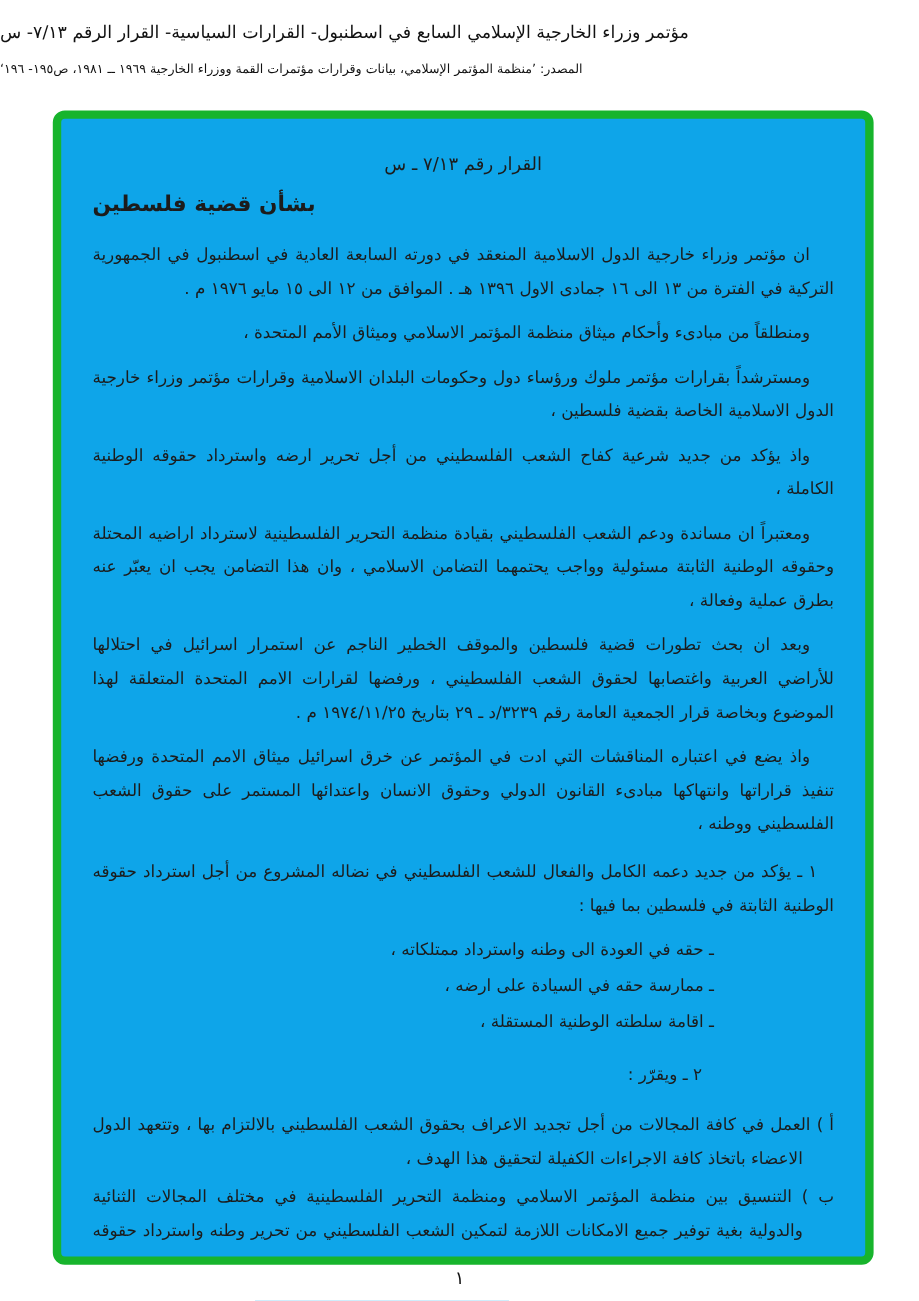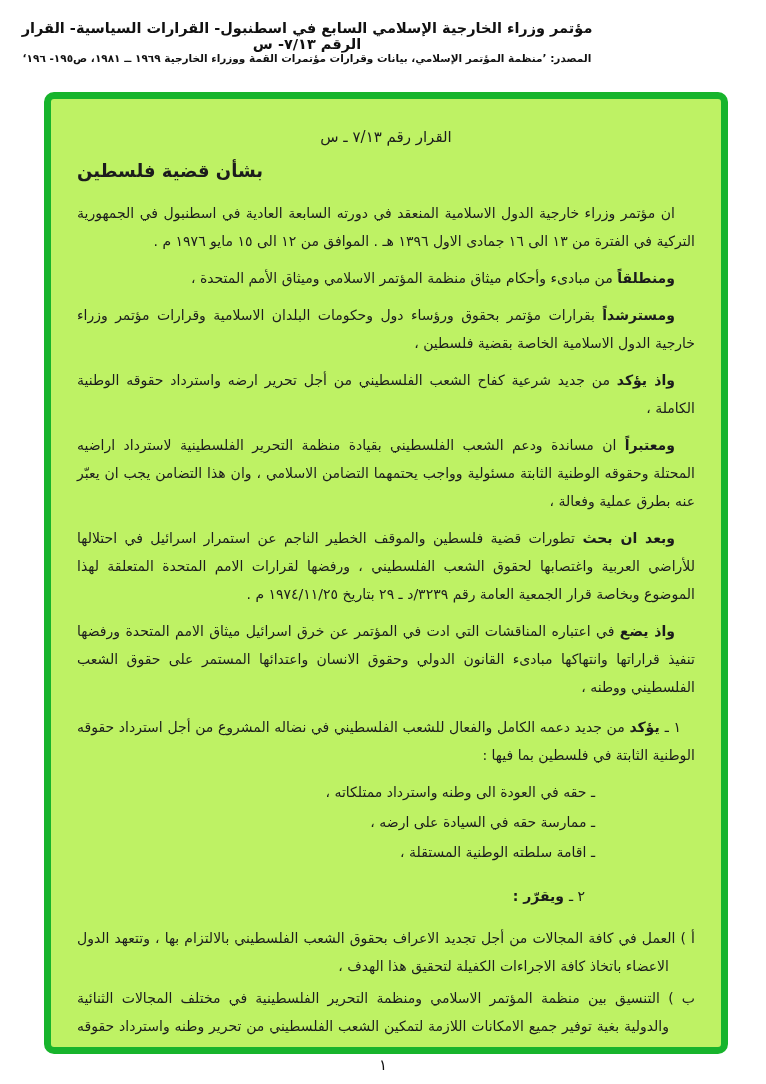--- a/index.html
+++ b/index.html
@@ -1,35 +1,35 @@
 <!DOCTYPE html>
 <html lang="ar"><head>
 <meta charset="utf-8">
 <style>
   html,body{margin:0;padding:0;}
   body{
     width:766px;height:1084px;background:#ffffff;position:relative;
     font-family:"DejaVu Sans",sans-serif;color:#1c1c1c;overflow:hidden;
   }
-  .hdr{position:absolute;left:0;width:614px;text-align:center;direction:rtl;font-weight:bold;color:#111;}
+  .hdr{position:absolute;left:0;width:614px;text-align:left;direction:rtl;font-weight:normal;color:#111;}
   .hdr1{top:20px;font-size:14.5px;letter-spacing:0;}
   .hdr2{top:52px;font-size:10.5px;}
   .frame{
     position:absolute;left:44px;top:92px;width:684px;height:962px;
     box-sizing:border-box;border:7px solid #17b42c;border-radius:10px;
-    overflow:hidden;background:#bef264;
+    overflow:hidden;background:#0ea5e9;
   }
   .doc{
     direction:rtl;text-align:justify;
     padding:20px 26px 8px 26px;font-size:14px;line-height:28px;
   }
   .t1{text-align:center;font-size:15px;margin-top:4px;}
   .t2{text-align:left;font-size:18px;font-weight:bold;margin-top:6px;margin-bottom:14px;}
   .blk{margin:9px 0;}
-  .blk .lead{font-weight:bold;}
+  .blk .lead{font-weight:normal;}
   .blk.p{text-indent:20px;}
   .blk.num{text-indent:14px;margin-top:12px;}
   .blk.dash{margin:2px 100px 2px 0;text-align:right;text-indent:0;}
   .blk.decide{margin:16px 110px 14px 0;text-align:right;text-indent:0;}
   .blk.letter{padding-right:26px;text-indent:-26px;margin:4px 0;}
   .pageno{
     position:absolute;top:1056px;left:0;width:766px;text-align:center;
     font-size:15px;color:#111;
   }
 </style>
@@ -39,21 +39,21 @@
 <div class="hdr hdr1">مؤتمر وزراء الخارجية الإسلامي السابع في اسطنبول- القرارات السياسية- القرار الرقم ٧/١٣- س</div>
 <div class="hdr hdr2">المصدر: ’منظمة المؤتمر الإسلامي، بيانات وقرارات مؤتمرات القمة ووزراء الخارجية ١٩٦٩ ــ ١٩٨١، ص١٩٥- ١٩٦‘</div>
 
 <div class="frame" style="border-color: rgb(23, 180, 44);">
   <div class="doc">
     <div class="t1">القرار رقم ٧/١٣ ـ س</div>
     <div class="t2">بشأن قضية فلسطين</div>
     <div id="blocks">
         <p class="blk p"><span class="text">ان مؤتمر وزراء خارجية الدول الاسلامية المنعقد في دورته السابعة العادية في اسطنبول في الجمهورية التركية في الفترة من ١٣ الى ١٦ جمادى الاول ١٣٩٦ هـ . الموافق من ١٢ الى ١٥ مايو ١٩٧٦ م .</span></p>
         <p class="blk p"><span class="lead">ومنطلقاً</span><span class="text"> من مبادىء وأحكام ميثاق منظمة المؤتمر الاسلامي وميثاق الأمم المتحدة ،</span></p>
-        <p class="blk p"><span class="lead">ومسترشداً</span><span class="text"> بقرارات مؤتمر بحقوق ورؤساء دول وحكومات البلدان الاسلامية وقرارات مؤتمر وزراء خارجية الدول الاسلامية الخاصة بقضية فلسطين ،</span></p>
+        <p class="blk p"><span class="lead">ومسترشداً</span><span class="text"> بقرارات مؤتمر ملوك ورؤساء دول وحكومات البلدان الاسلامية وقرارات مؤتمر وزراء خارجية الدول الاسلامية الخاصة بقضية فلسطين ،</span></p>
         <p class="blk p"><span class="lead">واذ يؤكد</span><span class="text"> من جديد شرعية كفاح الشعب الفلسطيني من أجل تحرير ارضه واسترداد حقوقه الوطنية الكاملة ،</span></p>
         <p class="blk p"><span class="lead">ومعتبراً</span><span class="text"> ان مساندة ودعم الشعب الفلسطيني بقيادة منظمة التحرير الفلسطينية لاسترداد اراضيه المحتلة وحقوقه الوطنية الثابتة مسئولية وواجب يحتمهما التضامن الاسلامي ، وان هذا التضامن يجب ان يعبّر عنه بطرق عملية وفعالة ،</span></p>
         <p class="blk p"><span class="lead">وبعد ان بحث</span><span class="text"> تطورات قضية فلسطين والموقف الخطير الناجم عن استمرار اسرائيل في احتلالها للأراضي العربية واغتصابها لحقوق الشعب الفلسطيني ، ورفضها لقرارات الامم المتحدة المتعلقة لهذا الموضوع وبخاصة قرار الجمعية العامة رقم ٣٢٣٩/د ـ ٢٩ بتاريخ ١٩٧٤/١١/٢٥ م .</span></p>
         <p class="blk p"><span class="lead">واذ يضع</span><span class="text"> في اعتباره المناقشات التي ادت في المؤتمر عن خرق اسرائيل ميثاق الامم المتحدة ورفضها تنفيذ قراراتها وانتهاكها مبادىء القانون الدولي وحقوق الانسان واعتدائها المستمر على حقوق الشعب الفلسطيني ووطنه ،</span></p>
         <p class="blk num"><span class="marker">١ ـ</span><span class="lead"> يؤكد</span><span class="text"> من جديد دعمه الكامل والفعال للشعب الفلسطيني في نضاله المشروع من أجل استرداد حقوقه الوطنية الثابتة في فلسطين بما فيها :</span></p>
         <p class="blk dash"><span class="marker">ـ</span><span class="text"> حقه في العودة الى وطنه واسترداد ممتلكاته ،</span></p>
         <p class="blk dash"><span class="marker">ـ</span><span class="text"> ممارسة حقه في السيادة على ارضه ،</span></p>
         <p class="blk dash"><span class="marker">ـ</span><span class="text"> اقامة سلطته الوطنية المستقلة ،</span></p>
         <p class="blk decide"><span class="marker">٢ ـ</span><span class="lead"> ويقرّر :</span></p>
         <p class="blk letter"><span class="marker">أ )</span><span class="text"> العمل في كافة المجالات من أجل تجديد الاعراف بحقوق الشعب الفلسطيني بالالتزام بها ، وتتعهد الدول الاعضاء باتخاذ كافة الاجراءات الكفيلة لتحقيق هذا الهدف ،</span></p>

